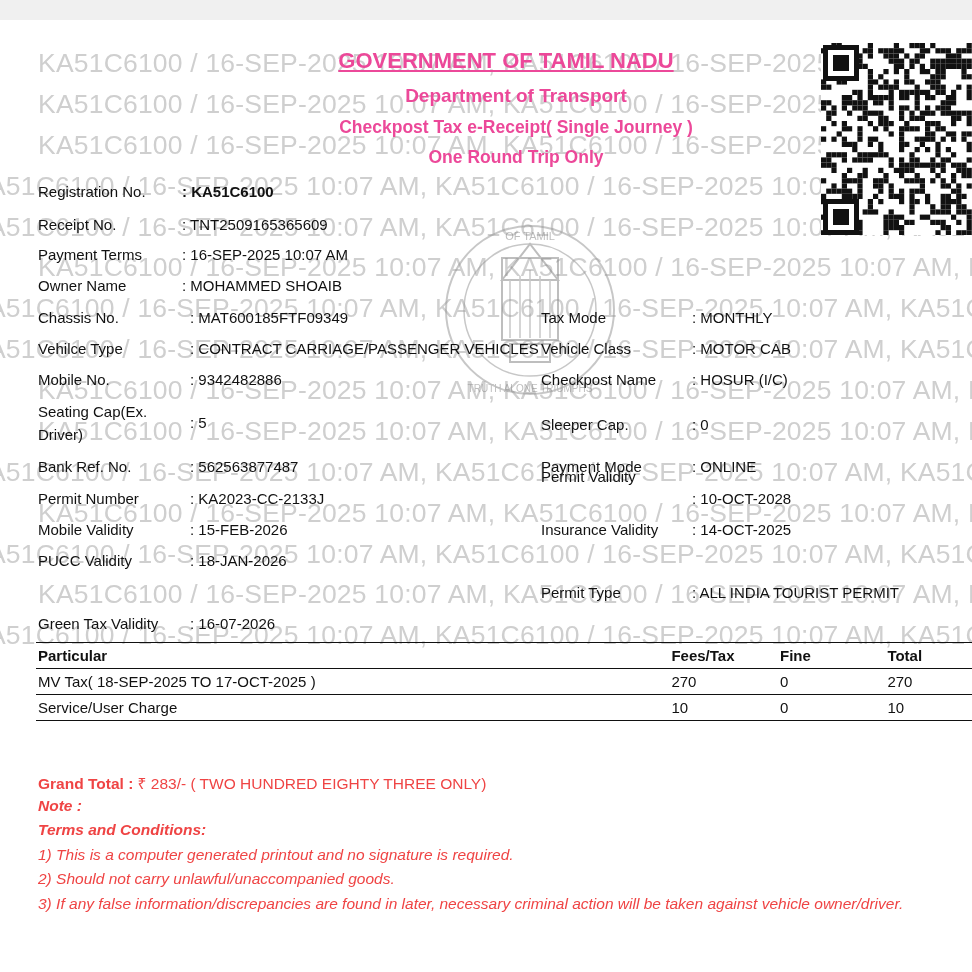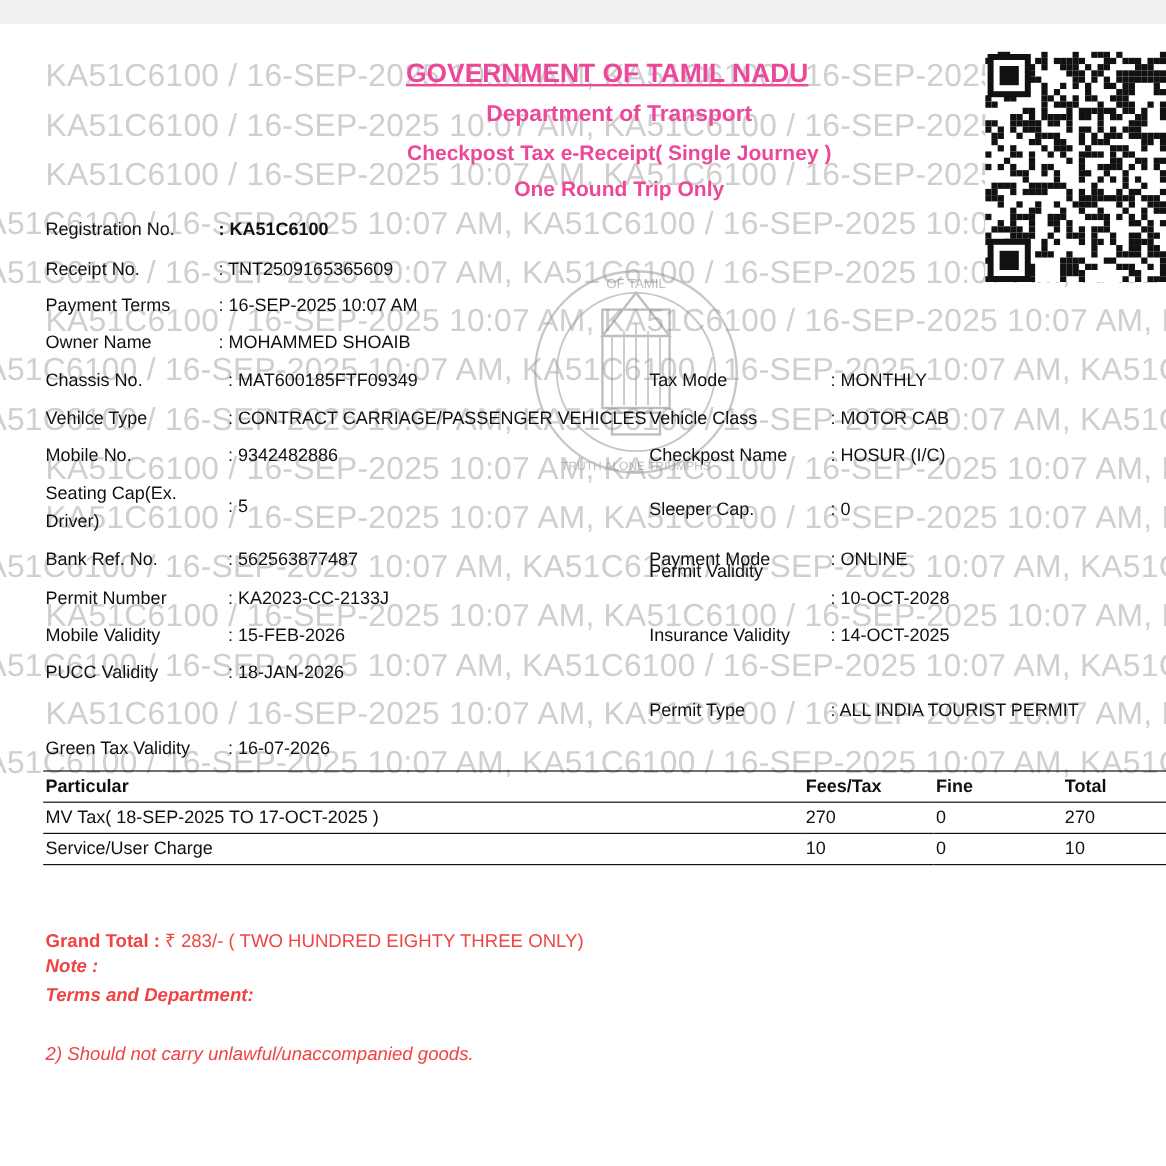--- a/index.html
+++ b/index.html
@@ -662,16 +662,18 @@
         <td>0</td>
         <td>10</td>
       </tr>
     </tbody>
   </table>
 
   <div class="foot" style="top:752px">
     <span class="gt-label">Grand Total :</span><span> ₹ 283/- ( TWO HUNDRED EIGHTY THREE ONLY)</span>
   </div>
   <div class="foot bi" style="top:777px">Note :</div>
-  <div class="foot bi" style="top:801px">Terms and Department:</div>
+  <div class="foot bi" style="top:801px">Terms and Conditions:</div>
+  <div class="foot it" style="top:826px">1) This is a computer generated printout and no signature is required.</div>
   <div class="foot it" style="top:850px">2) Should not carry unlawful/unaccompanied goods.</div>
+  <div class="foot it" style="top:875px">3) If any false information/discrepancies are found in later, necessary criminal action will be taken against vehicle owner/driver.</div>
 
 </div>
 
 </body></html>

